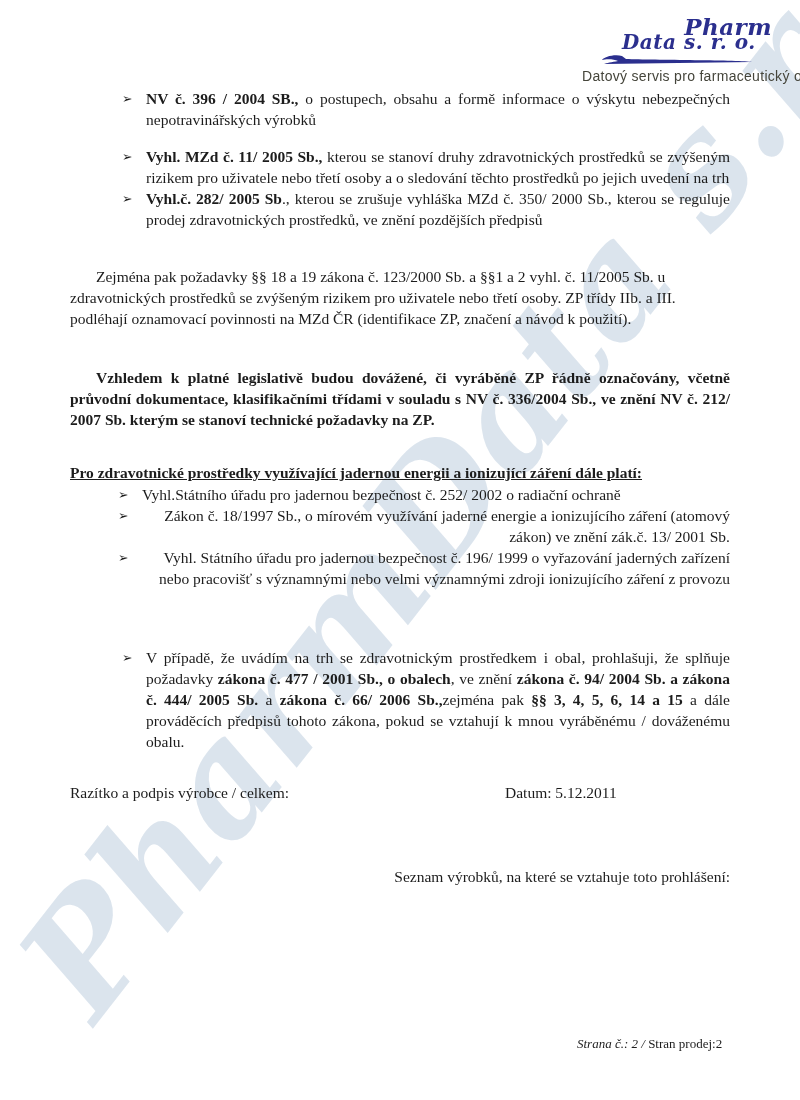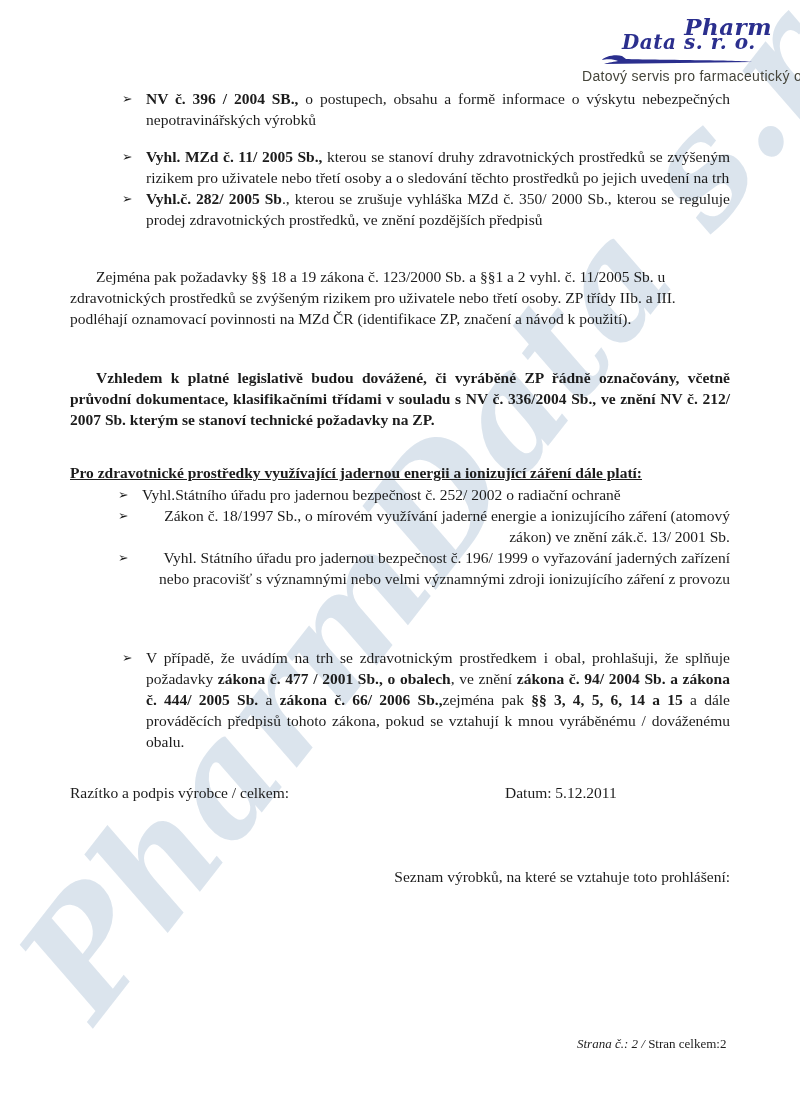--- a/index.html
+++ b/index.html
@@ -110,16 +110,16 @@
       <span class="sig-left">Razítko a podpis výrobce / celkem:</span>
       <span>Datum: 5.12.2011</span>
     </div>
 
     <p class="seznam">Seznam výrobků, na které se vztahuje toto prohlášení:</p>
 
 
   </div>
 
   <div class="footer">
-    <span class="it">Strana č.: 2 /</span><span> Stran celkem:2</span>
+    <span class="it">Strana č.: 2 /</span><span> Stran prodej:2</span>
   </div>
 
 </div>
 
 </body></html>

